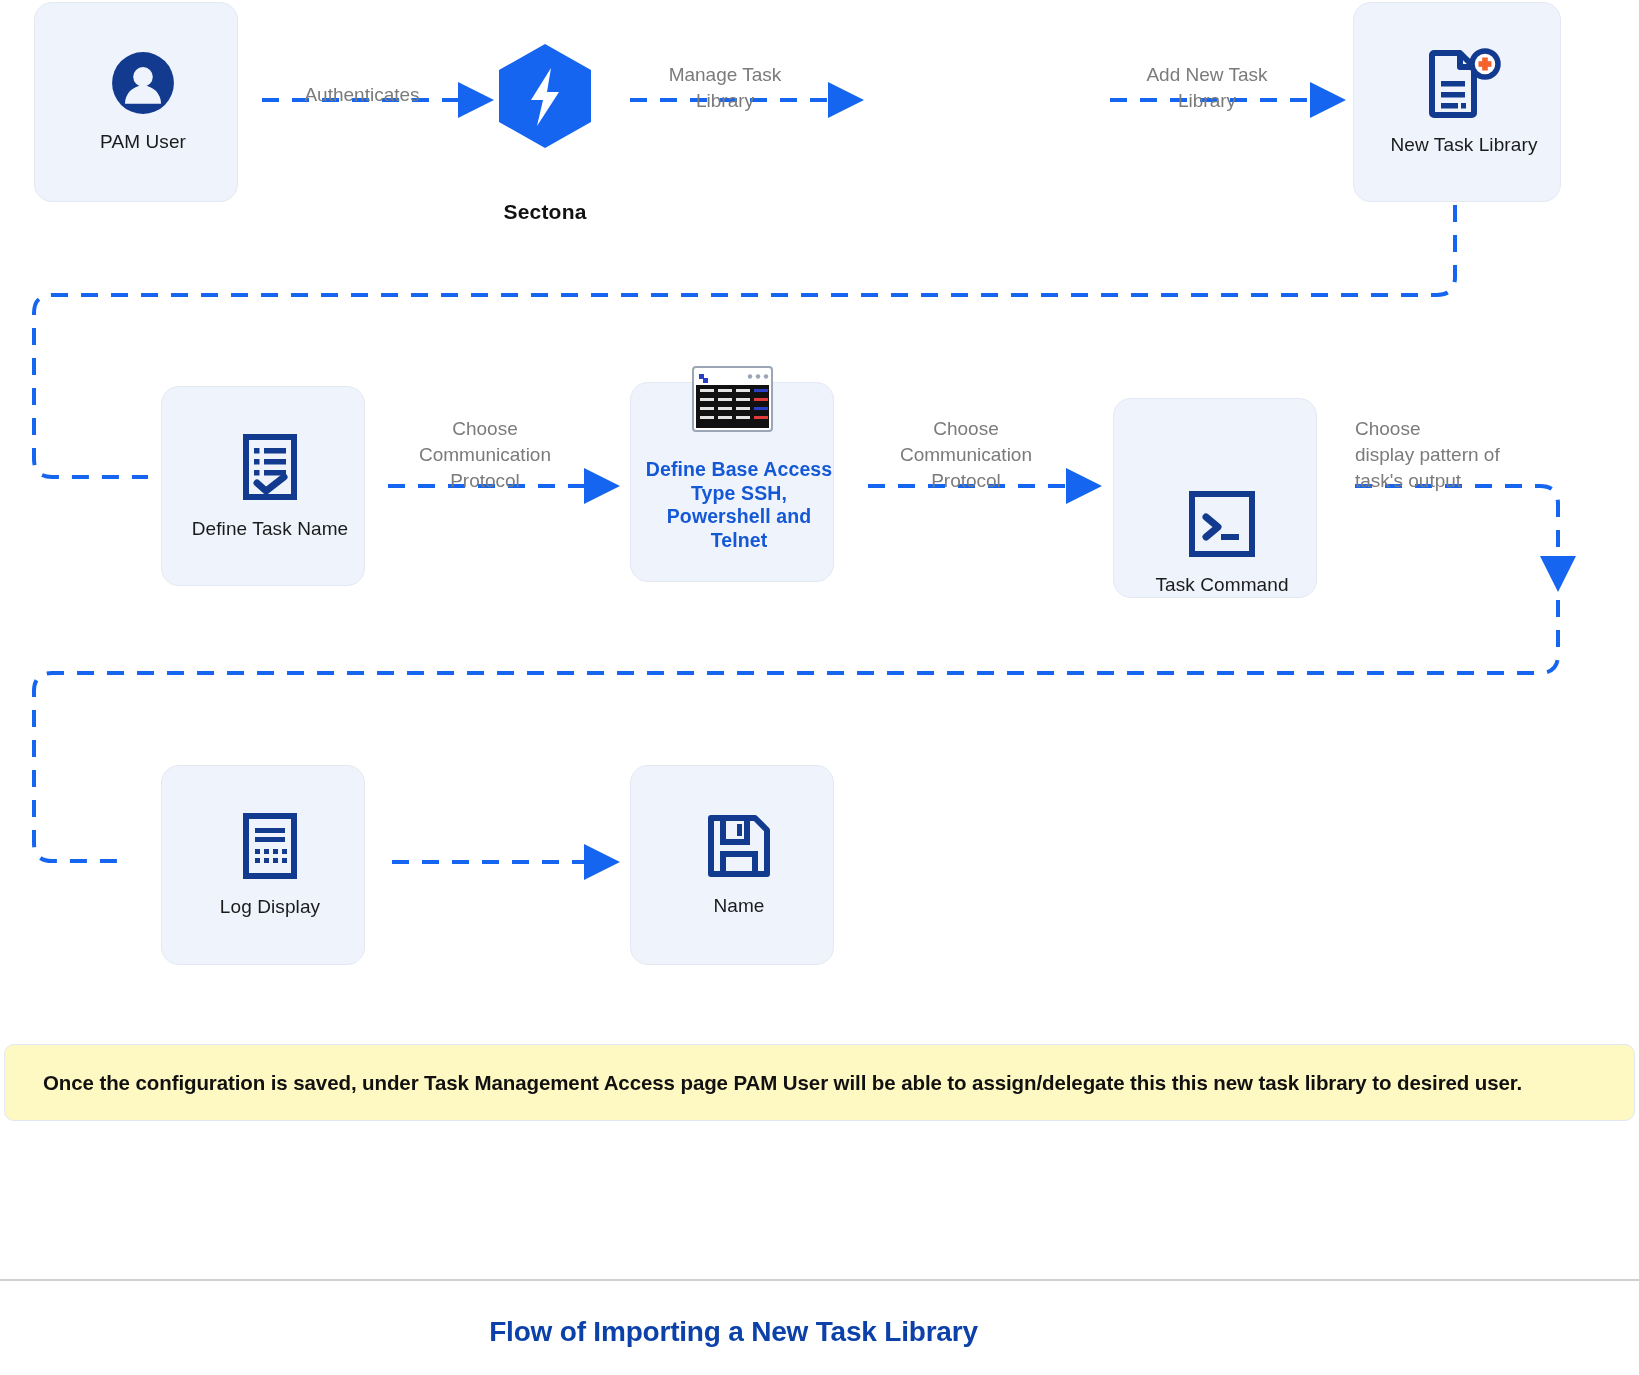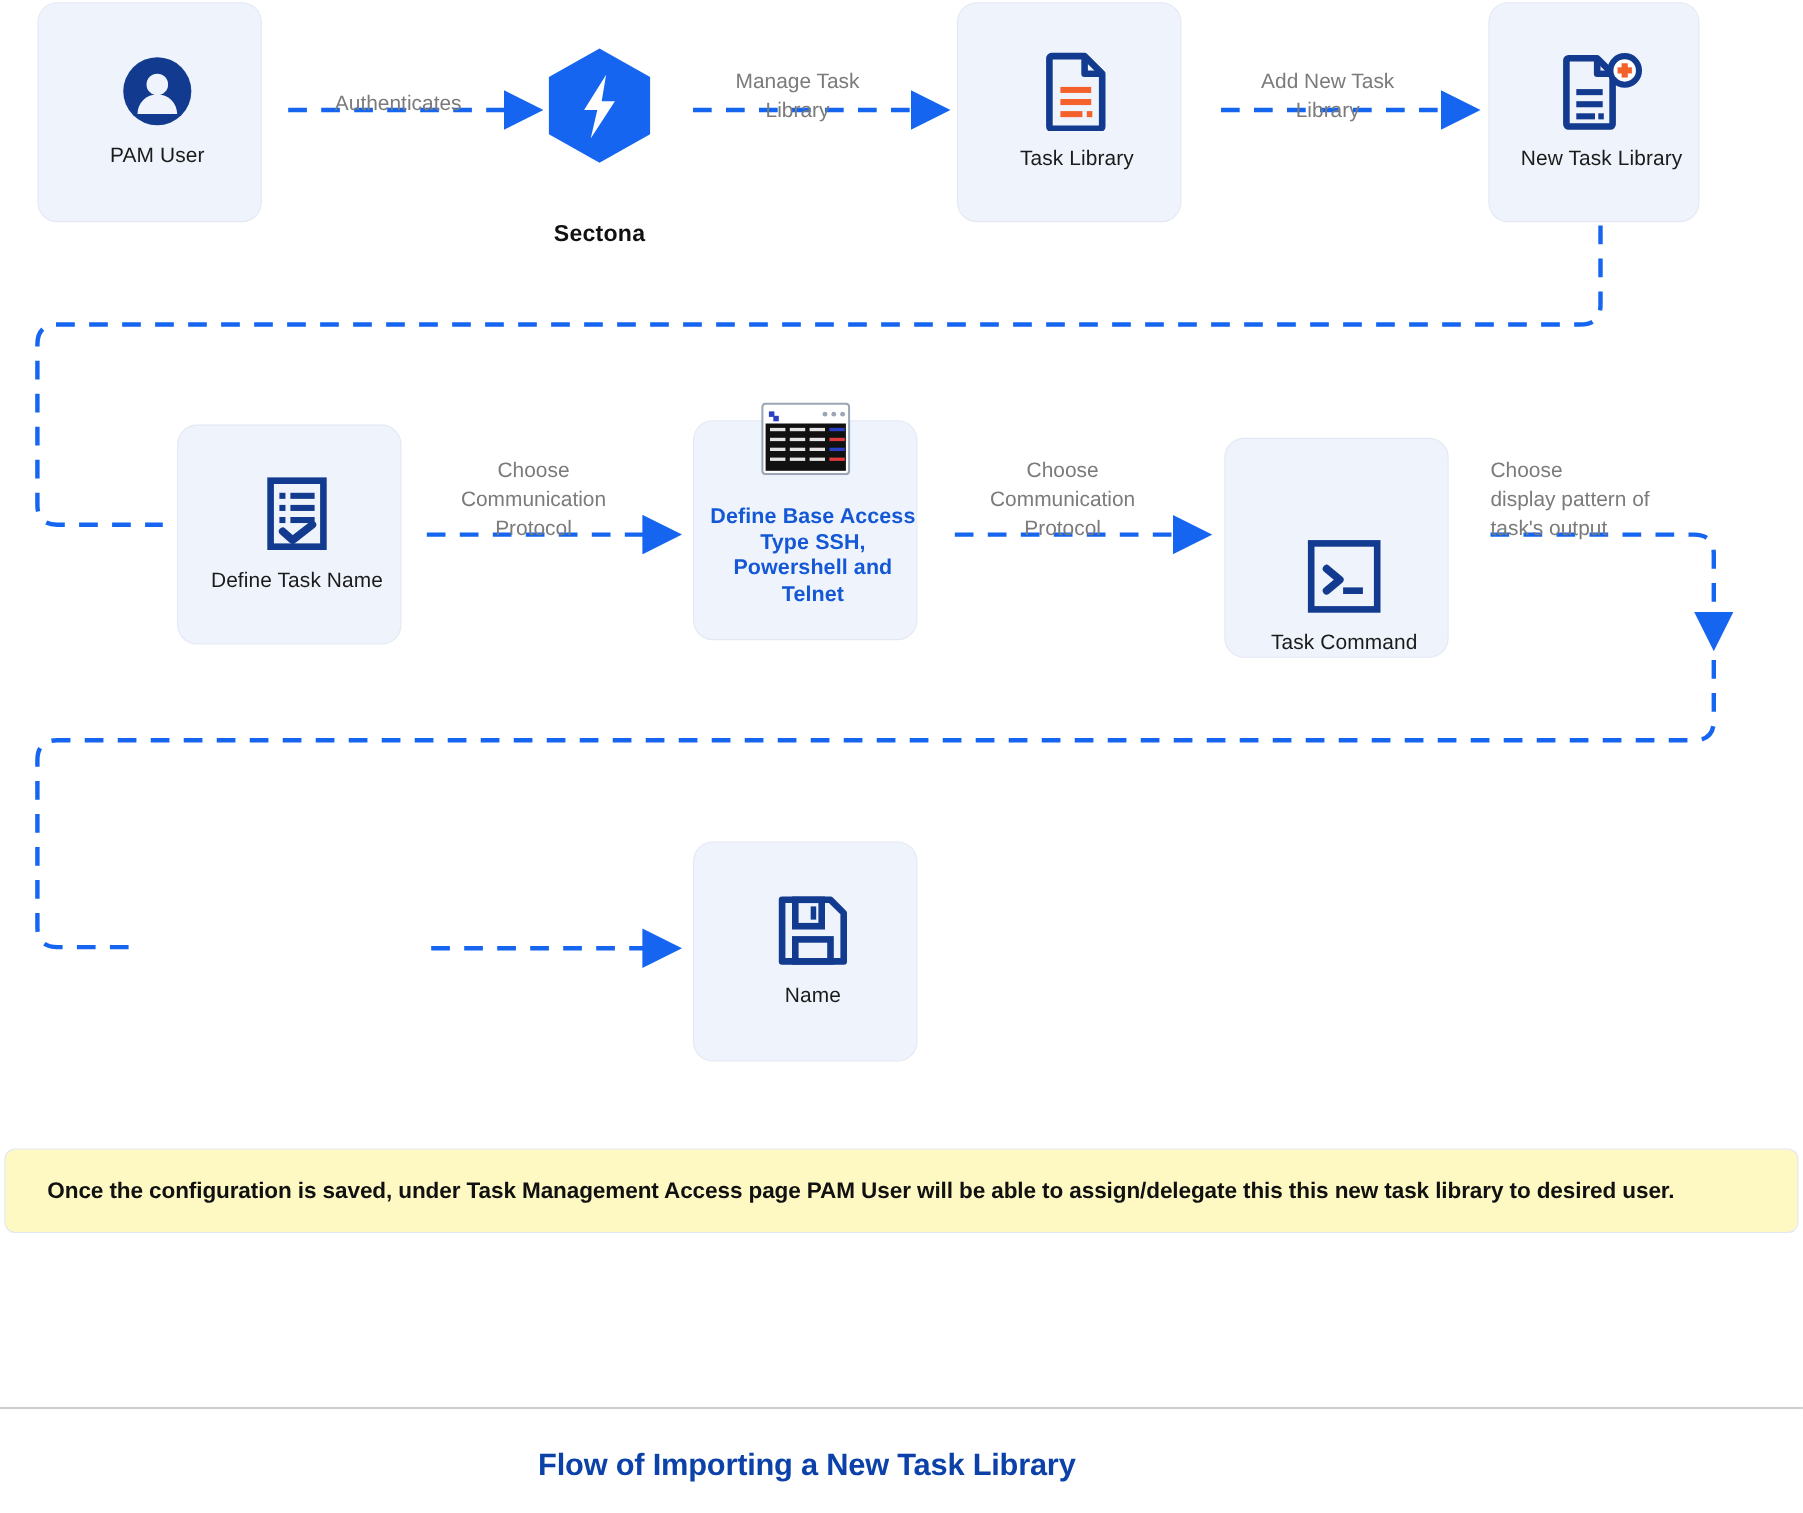--- a/index.html
+++ b/index.html
@@ -156,39 +156,25 @@
         <polygon points="48,2 94,28 94,80 48,106 2,80 2,28" fill="#1565f0"></polygon>
         <path d="M54 26 L34 58 L46 58 L40 84 L62 50 L50 50 Z" fill="#ffffff"></path>
       </svg>
     </span>
     <span class="label">Sectona</span>
   </div>
 
   <div class="caption" style="left:600px;top:38px;width:250px;">Manage Task
 Library</div>
 
-  <div class="node" style="left:870px;top:2px;width:204px;height:200px;">
-    <span class="icon">
-      <svg width="62" height="72" viewBox="0 0 62 72">
-        <path d="M8 4 h30 l16 16 v48 a2 2 0 0 1 -2 2 H8 a2 2 0 0 1 -2 -2 V6 a2 2 0 0 1 2 -2 Z" fill="none" stroke="#123a8f" stroke-width="6" stroke-linejoin="round"></path>
-        <path d="M38 4 v16 h16" fill="none" stroke="#123a8f" stroke-width="6" stroke-linejoin="round"></path>
-        <rect x="16" y="32" width="28" height="5.5" fill="#f4612a"></rect>
-        <rect x="16" y="43" width="28" height="5.5" fill="#f4612a"></rect>
-        <rect x="16" y="54" width="20" height="5.5" fill="#f4612a"></rect>
-        <rect x="40" y="54" width="5" height="5.5" fill="#f4612a"></rect>
-      </svg>
-    </span>
-    <span class="label">Task
-Library</span>
-  </div>
 
   <div class="caption" style="left:1082px;top:38px;width:250px;">Add New Task
 Library</div>
 
-  <div class="node" style="left:1353px;top:2px;width:192px;height:200px;">
+  <div class="node" style="left:1353px;top:2px;width:208px;height:200px;">
     <span class="icon">
       <svg width="76" height="72" viewBox="0 0 76 72">
         <path d="M8 6 h26 l14 14 v46 a2 2 0 0 1 -2 2 H8 a2 2 0 0 1 -2 -2 V8 a2 2 0 0 1 2 -2 Z" fill="none" stroke="#123a8f" stroke-width="6" stroke-linejoin="round"></path>
         <path d="M34 6 v14 h14" fill="none" stroke="#123a8f" stroke-width="6" stroke-linejoin="round"></path>
         <rect x="15" y="34" width="24" height="5.5" fill="#123a8f"></rect>
         <rect x="15" y="45" width="24" height="5.5" fill="#123a8f"></rect>
         <rect x="15" y="56" width="17" height="5.5" fill="#123a8f"></rect>
         <rect x="35" y="56" width="5" height="5.5" fill="#123a8f"></rect>
         <circle cx="59" cy="17" r="13" fill="#ffffff" stroke="#123a8f" stroke-width="5.5"></circle>
         <rect x="56.2" y="10.5" width="5.6" height="13" fill="#f4612a"></rect>
@@ -268,20 +254,38 @@
       </svg>
     </span>
     <span class="label">Task
 Command</span>
   </div>
 
   <div class="caption left" style="left:1355px;top:392px;width:230px;">Choose
 display pattern of
 task's output</div>
 
+  <div class="node" style="left:161px;top:765px;width:204px;height:200px;">
+    <span class="icon">
+      <svg width="64" height="70" viewBox="0 0 64 70">
+        <rect x="8" y="5" width="48" height="60" fill="none" stroke="#123a8f" stroke-width="6"></rect>
+        <rect x="17" y="17" width="30" height="5" fill="#123a8f"></rect>
+        <rect x="17" y="26" width="30" height="5" fill="#123a8f"></rect>
+        <rect x="17" y="38" width="5" height="5" fill="#123a8f"></rect>
+        <rect x="26" y="38" width="5" height="5" fill="#123a8f"></rect>
+        <rect x="35" y="38" width="5" height="5" fill="#123a8f"></rect>
+        <rect x="44" y="38" width="5" height="5" fill="#123a8f"></rect>
+        <rect x="17" y="47" width="5" height="5" fill="#123a8f"></rect>
+        <rect x="26" y="47" width="5" height="5" fill="#123a8f"></rect>
+        <rect x="35" y="47" width="5" height="5" fill="#123a8f"></rect>
+        <rect x="44" y="47" width="5" height="5" fill="#123a8f"></rect>
+      </svg>
+    </span>
+    <span class="label">Log Display</span>
+  </div>
 
   <div class="node" style="left:630px;top:765px;width:204px;height:200px;">
     <span class="icon">
       <svg width="68" height="68" viewBox="0 0 68 68">
         <path d="M6 6 h44 l12 12 v44 H6 Z" fill="none" stroke="#123a8f" stroke-width="6" stroke-linejoin="round"></path>
         <rect x="18" y="6" width="24" height="24" fill="none" stroke="#123a8f" stroke-width="6"></rect>
         <rect x="32" y="12" width="5" height="12" fill="#123a8f"></rect>
         <rect x="18" y="42" width="32" height="20" fill="none" stroke="#123a8f" stroke-width="6"></rect>
       </svg>
     </span>

